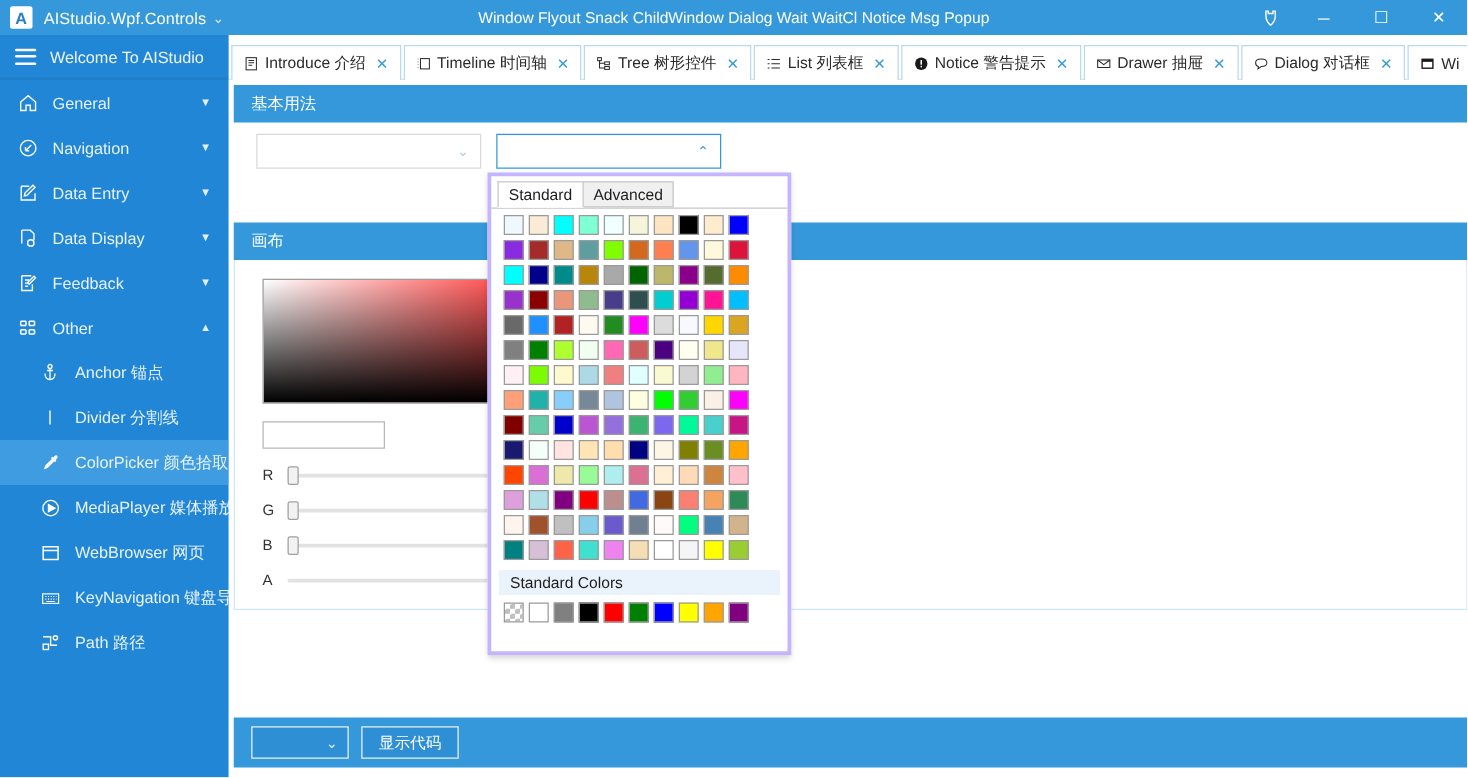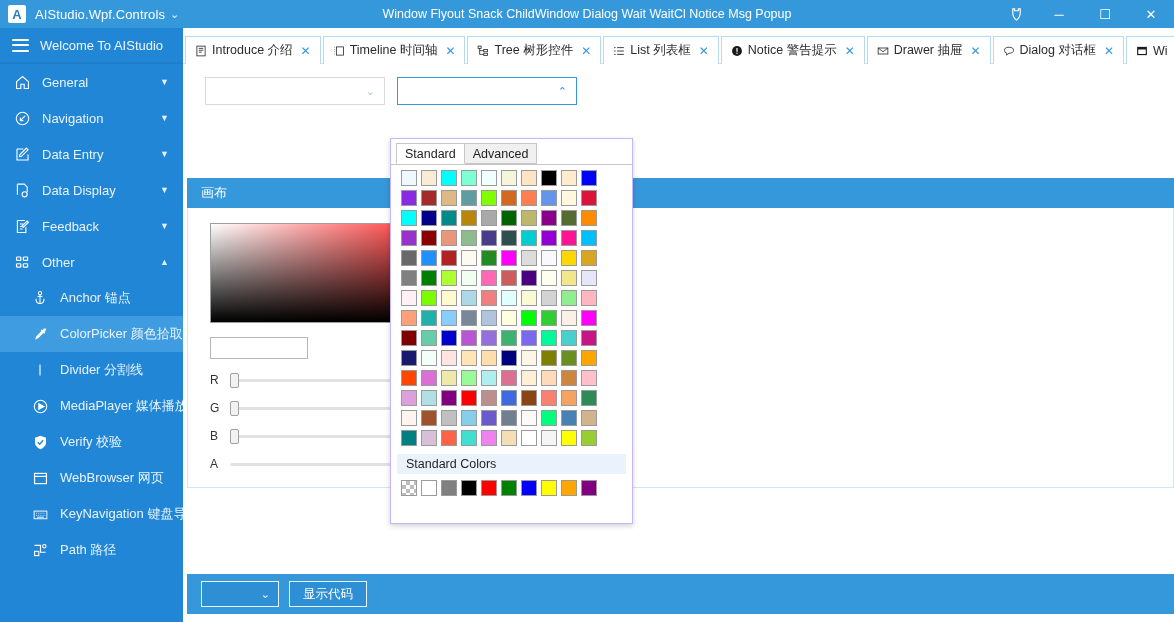--- a/index.html
+++ b/index.html
@@ -193,21 +193,21 @@
     height: 26px; padding: 0 13px; background: #2e8fd4;
     border: 1px solid #e9f3fb; color: #ffffff; font-size: 12.5px;
     display: flex; align-items: center;
   }
 
   
   .picker-pop {
     position: absolute; left: 390px; top: 138px;
     width: 243px; height: 386px;
     background: #ffffff;
-    border: 1px solid #c4b5fd;
+    border: 3px solid #c4b5fd;
     box-shadow: 0 2px 5px rgba(0,0,0,.18);
     z-index: 50;
   }
   .pick-tabs {
     display: flex; align-items: flex-end; height: 23px;
     padding-left: 5px; margin-top: 3px;
     border-bottom: 1px solid #c6c6c6;
   }
   .pick-tab {
     height: 21px; padding: 0 8px; font-size: 12.5px;
@@ -351,57 +351,48 @@
           <circle cx="10" cy="4" r="2"></circle>
             <path d="M10 6 V17"></path>
             <path d="M5 11 Q5 17 10 17 Q15 17 15 11"></path>
             <path d="M7 8 H13"></path>
         </svg>
       </span>
       <span class="nlabel">Anchor 锚点</span>
     </div>
 
 
+    <div class="nav-item sub">
+      <span class="nic">
+        <svg width="16" height="16" viewBox="0 0 20 20" fill="none" stroke="#ffffff" stroke-width="1.4">
+          <path d="M10 3 V17"></path>
+        </svg>
+      </span>
+      <span class="nlabel">Divider 分割线</span>
+    </div>
+
     <div class="nav-item sub active">
       <span class="nic">
         <svg width="17" height="17" viewBox="0 0 20 20" fill="#ffffff">
           <path d="M16.6 3.4 a2 2 0 0 0-2.9 0 l-1.3 1.3 -.8-.8 -1.3 1.3 .8 .8 -6 6 -1.6 3.9 3.9-1.6 6-6 .8 .8 1.3-1.3 -.8-.8 1.3-1.3 a2 2 0 0 0 0-2.9 z"></path>
         </svg>
       </span>
       <span class="nlabel">ColorPicker 颜色拾取</span>
-    </div>
-
-    <div class="nav-item sub">
-      <span class="nic">
-        <svg width="16" height="16" viewBox="0 0 20 20" fill="none" stroke="#ffffff" stroke-width="1.4">
-          <path d="M10 3 V17"></path>
-        </svg>
-      </span>
-      <span class="nlabel">Divider 分割线</span>
     </div>
 
     <div class="nav-item sub">
       <span class="nic">
         <svg width="17" height="17" viewBox="0 0 20 20" fill="none" stroke="#ffffff" stroke-width="1.3">
           <circle cx="10" cy="10" r="7.3"></circle>
             <path d="M8 6.8 L14 10 L8 13.2 Z" fill="#ffffff"></path>
         </svg>
       </span>
       <span class="nlabel">MediaPlayer 媒体播放</span>
     </div>
 
-    <div class="nav-item sub">
-      <span class="nic">
-        <svg width="17" height="17" viewBox="0 0 20 20" fill="#ffffff">
-          <path d="M10 2 L16.5 4.5 V10 Q16.5 15 10 18 Q3.5 15 3.5 10 V4.5 Z"></path>
-          <path d="M6.8 9.8 L9 12 L13.2 7.4" stroke="#2186d6" stroke-width="1.6" fill="none"></path>
-        </svg>
-      </span>
-      <span class="nlabel">Verify 校验</span>
-    </div>
 
     <div class="nav-item sub">
       <span class="nic">
         <svg width="17" height="17" viewBox="0 0 20 20" fill="none" stroke="#ffffff" stroke-width="1.4">
           <rect x="3" y="4" width="14" height="12"></rect>
             <path d="M3 7.5 H17"></path>
         </svg>
       </span>
       <span class="nlabel">WebBrowser 网页</span>
     </div>
@@ -518,20 +509,21 @@
             <rect x="1.5" y="2.5" width="13" height="11"></rect>
               <rect x="3" y="6" width="10" height="6" fill="#ffffff"></rect>
           </svg>
         </span>
         <span>Wi</span>
         <span class="tcaret">⌄</span>
       </div>
     </div>
 
     <div class="panel" id="card-basic">
+      <div class="panel-head">基本用法</div>
       <div class="combo-row">
         <div class="combo">
           <span></span>
           <span class="cc">⌄</span>
         </div>
         <div class="combo open">
           <span></span>
           <span class="cc">⌃</span>
         </div>
       </div>

